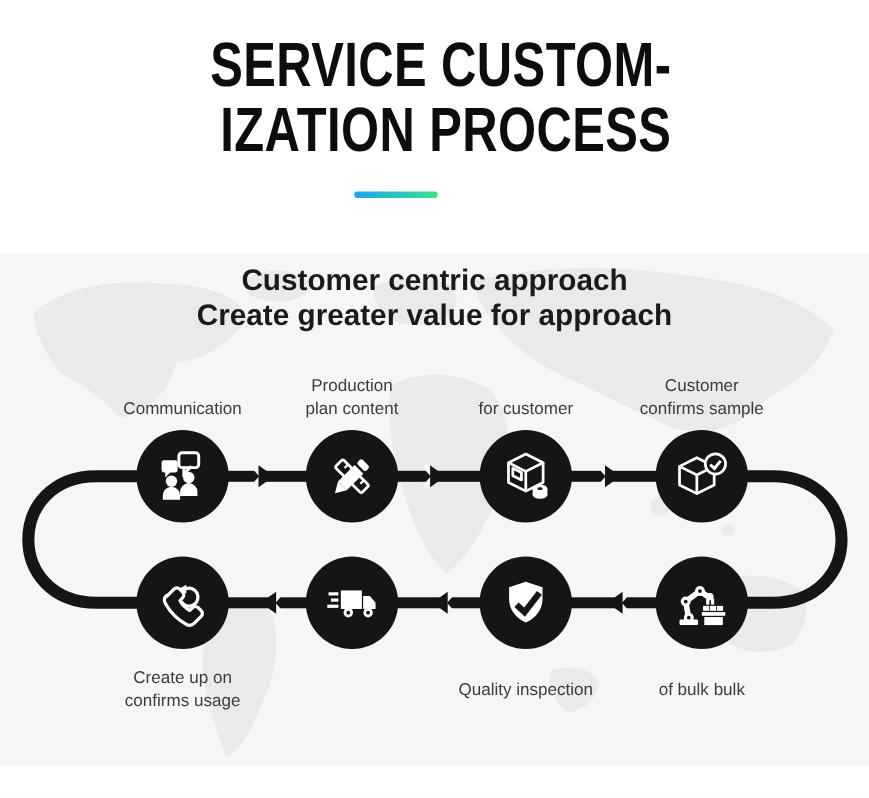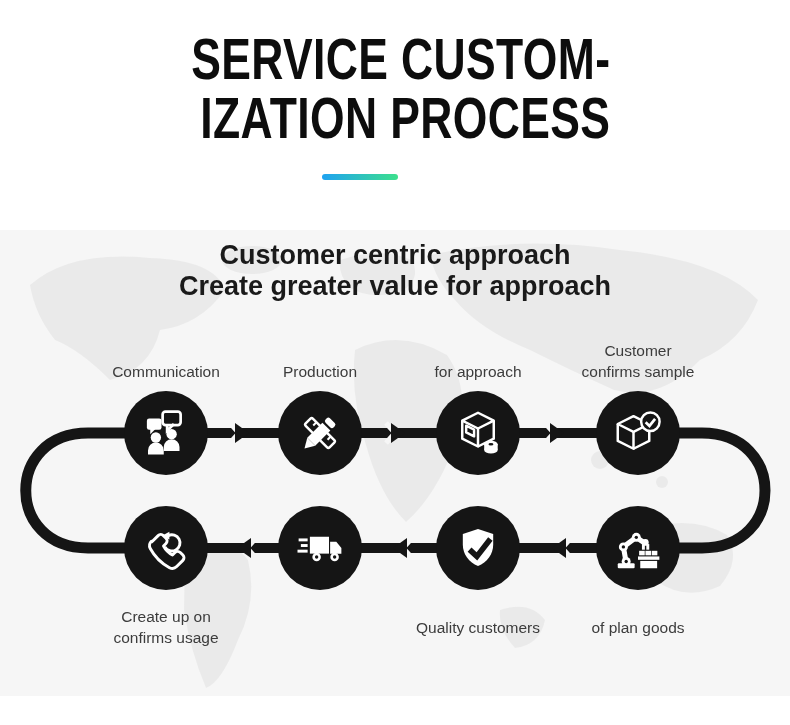--- a/index.html
+++ b/index.html
@@ -99,23 +99,24 @@
       <polyline points="571,308 562,318 571,328" fill="none" stroke="#f6f6f6" stroke-width="5"></polyline>
       <polygon points="566,308 552,318 566,328" fill="#151515"></polygon>
     </g>
   </svg>
 
   <div class="step-label lab-top lab1">
     <span>Communication</span>
   </div>
   <div class="step-label lab-top lab2">
     <span>Production</span>
+    <span>plan content</span>
   </div>
   <div class="step-label lab-top lab3">
-    <span>for approach</span>
+    <span>for customer</span>
   </div>
   <div class="step-label lab-top lab4">
     <span>Customer</span>
     <span>confirms sample</span>
   </div>
 
   <div class="circle row-top cx1">
     <svg viewBox="0 0 48 48">
       <rect x="7" y="11" width="13" height="10" rx="2" fill="#fff"></rect>
       <path d="M10 20 v5 l5 -5 z" fill="#fff"></path>
@@ -211,20 +212,20 @@
       <rect x="24" y="31.5" width="19" height="3" fill="#fff"></rect>
       <rect x="26" y="35.5" width="15" height="6.5" fill="#fff"></rect>
     </svg>
   </div>
 
   <div class="step-label lab-bottom lab1">
     <span>Create up on</span>
     <span>confirms usage</span>
   </div>
   <div class="step-label lab-bottom lab3">
-    <span>Quality customers</span>
+    <span>Quality inspection</span>
     <span></span>
   </div>
   <div class="step-label lab-bottom lab4">
-    <span>of plan goods</span>
+    <span>of bulk bulk</span>
   </div>
 
 </div>
 
 </body></html>

